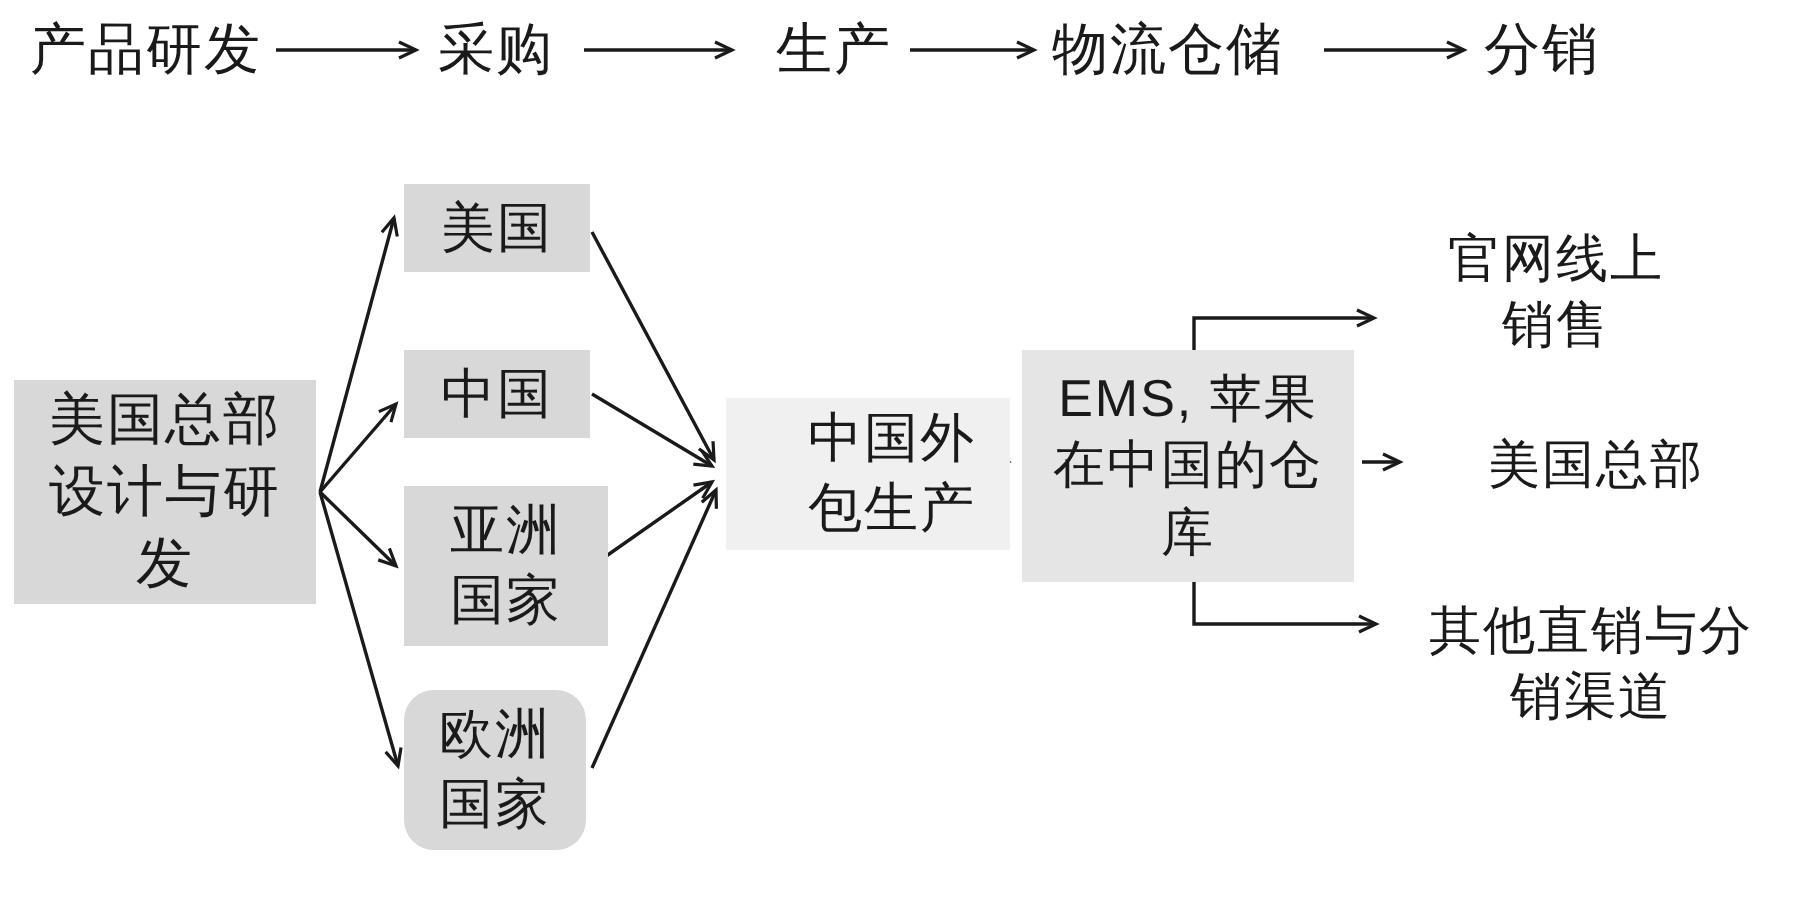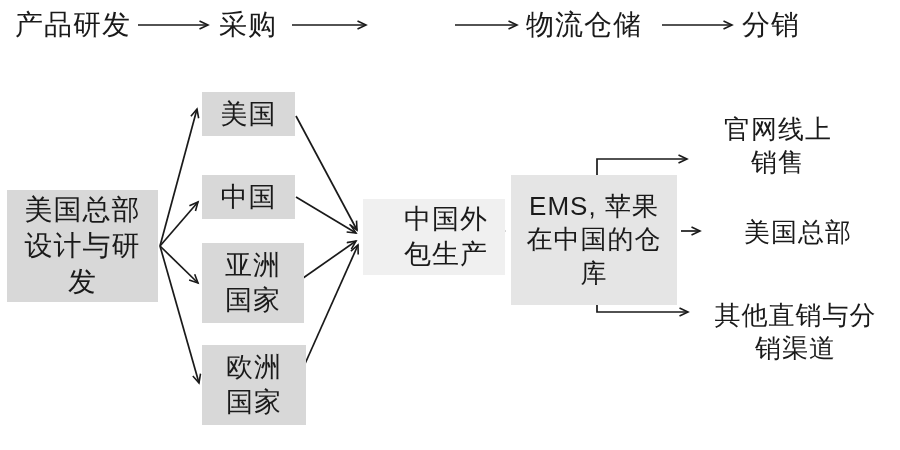--- a/index.html
+++ b/index.html
@@ -22,23 +22,23 @@
   .fill-light{background:#f0f0f0;padding-left:24px;}
   .channel{
     position:absolute;text-align:center;white-space:pre-line;z-index:1;
     font-size:26px;line-height:1.25;letter-spacing:1px;
   }
   
   .n-hq{left:7px;top:190px;width:151px;height:112px;font-size:28px;}
   .n-usa{left:202px;top:92px;width:93px;height:44px;}
   .n-china{left:202px;top:175px;width:93px;height:44px;}
   .n-asia{left:202px;top:243px;width:102px;height:80px;}
-  .n-europe{left:202px;top:345px;width:104px;height:80px;}
+  .n-europe{left:202px;top:345px;width:91px;height:80px;border-radius:15px;}
   .n-outsourcing{left:363px;top:199px;width:118px;height:76px;}
-  .n-warehouse{left:511px;top:175px;width:166px;height:130px;font-size:26px;text-align:center;}
+  .n-warehouse{left:511px;top:175px;width:166px;height:116px;font-size:26px;text-align:center;}
   .c-online{left:703px;top:113px;width:150px;}
   .c-retail{left:708px;top:216px;width:180px;}
   .c-other{left:698px;top:277px;width:195px;margin-top:22px;}
   
   .s-0{left:15px;} .s-1{left:219px;} .s-2{left:388px;} .s-3{left:526px;} .s-4{left:742px;}
 </style>
 </head>
 <body>
 
 <div class="canvas">
@@ -69,20 +69,21 @@
       <path d="M487,231 H504" marker-end="url(#ah)"></path>
 
       <path d="M597,175 V159 H687" marker-end="url(#ah)"></path>
       <path d="M681,231 H700" marker-end="url(#ah)"></path>
       <path d="M597,283 V312 H688" marker-end="url(#ah)"></path>
     </g>
   </svg>
 
   <span class="step s-0">产品研发</span>
   <span class="step s-1">采购</span>
+  <span class="step s-2">生产</span>
   <span class="step s-3">物流仓储</span>
   <span class="step s-4">分销</span>
 
   <div class="node fill-grey n-hq">美国总部
 设计与研
 发</div>
   <div class="node fill-grey n-usa">美国</div>
   <div class="node fill-grey n-china">中国</div>
   <div class="node fill-grey n-asia">亚洲
 国家</div>

